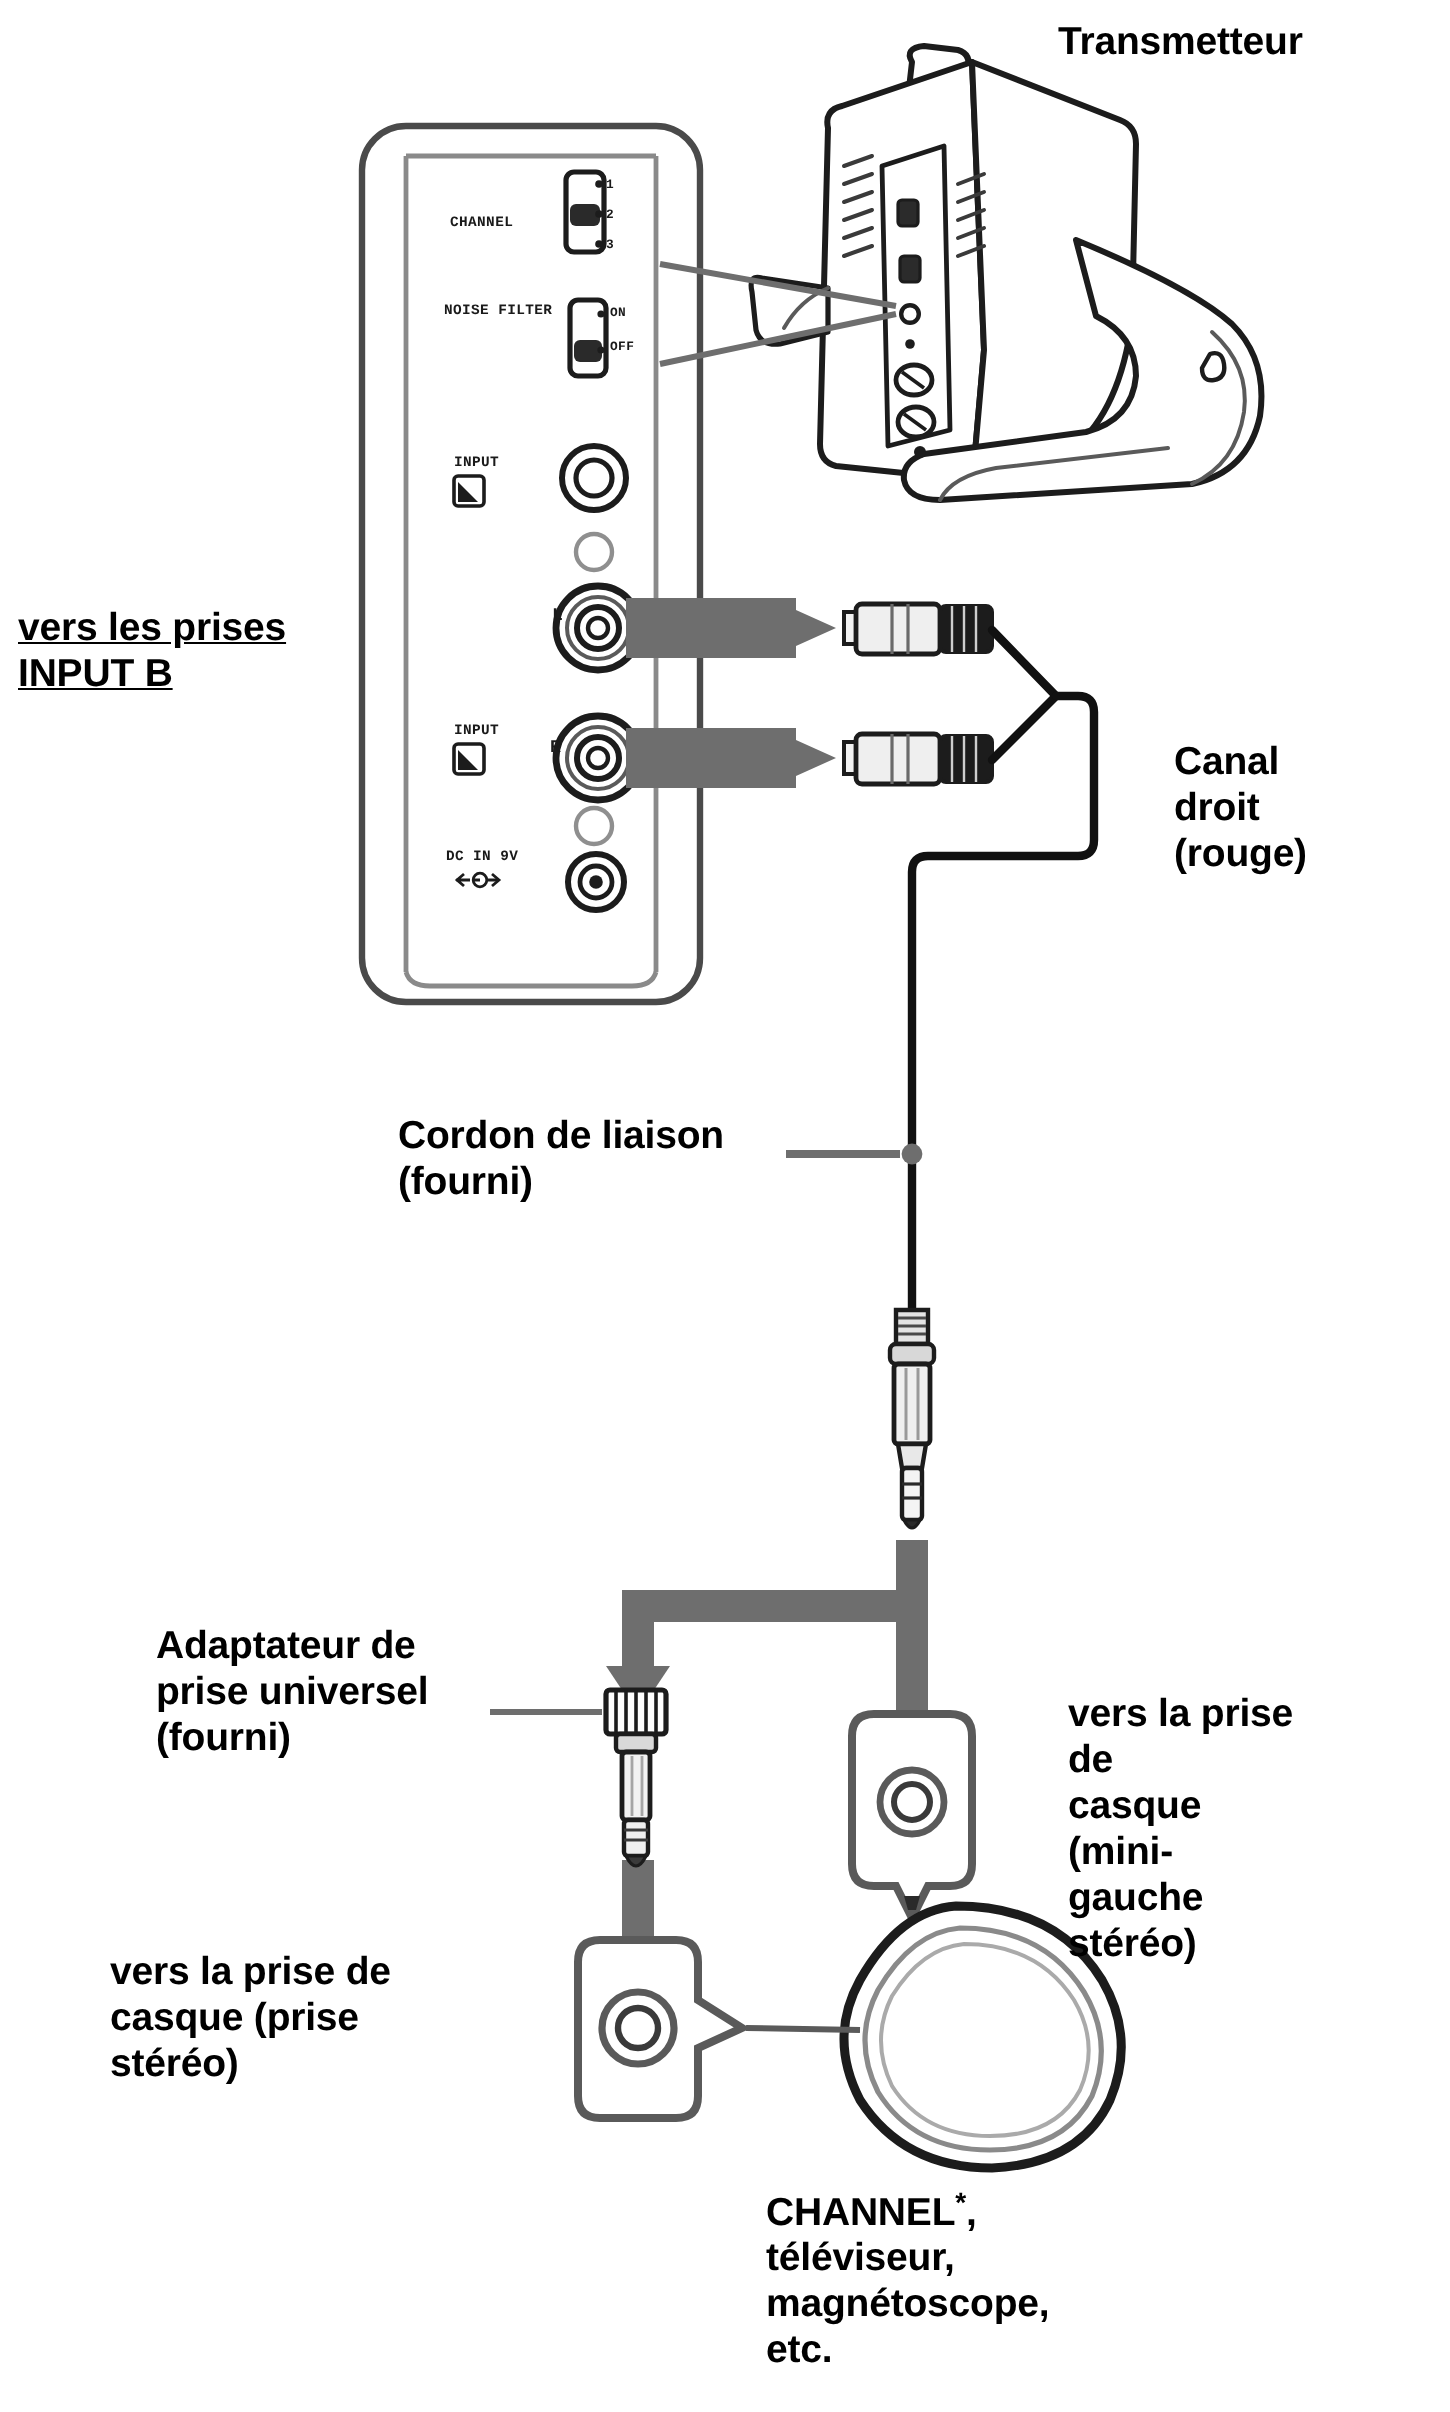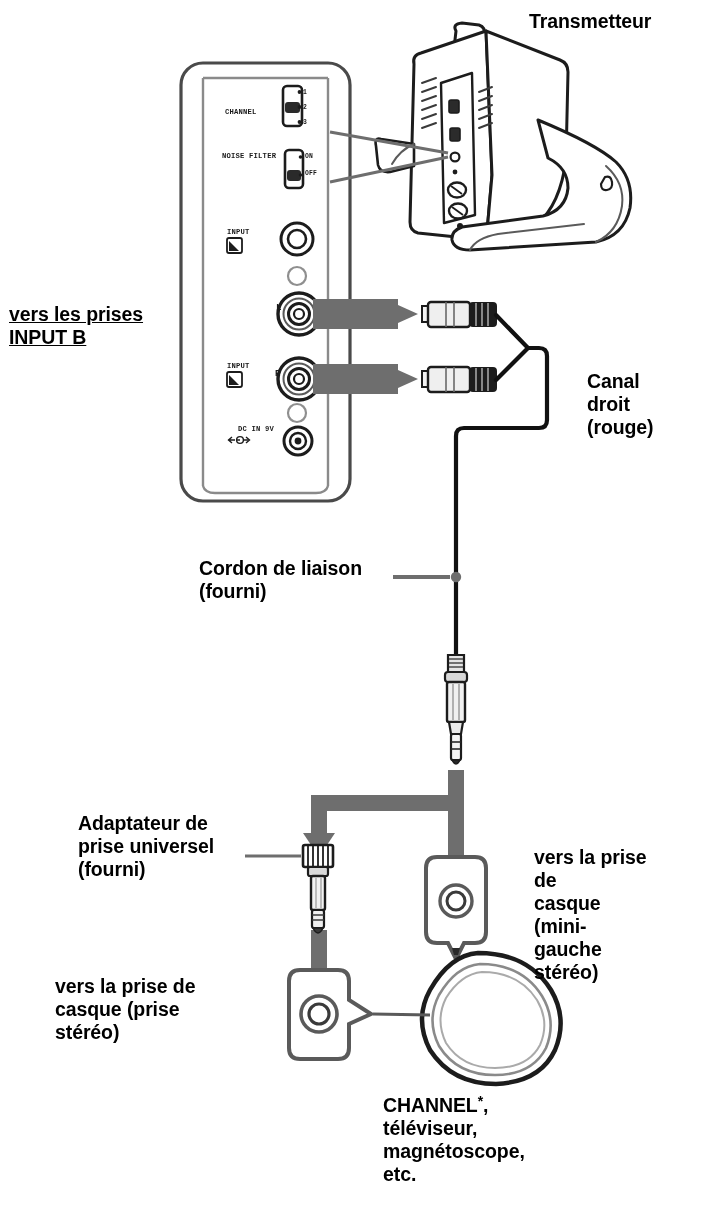--- a/index.html
+++ b/index.html
@@ -34,21 +34,21 @@
   .m-ch1{left:303px;top:89px;}
   .m-ch2{left:303px;top:104px;}
   .m-ch3{left:303px;top:119px;}
   .m-noise{left:222px;top:152px;}
   .m-on{left:305px;top:153px;}
   .m-off{left:305px;top:170px;}
   .m-inputa{left:227px;top:228px;}
   .m-inputb{left:227px;top:362px;}
   .m-L{left:276px;top:303px;}
   .m-R{left:275px;top:369px;}
-  .m-dc{left:238px;top:425px;}
+  .m-dc{left:223px;top:425px;}
   .sup{font-size:0.72em;vertical-align:0.45em;}
 </style>
 </head>
 <body>
 
 <div id="stage">
 
   <svg id="art" viewBox="0 0 725 1206">
     <defs>
       <marker id="grayArrow" markerWidth="5" markerHeight="5" refX="2.6" refY="2.5" orient="auto" markerUnits="strokeWidth">

